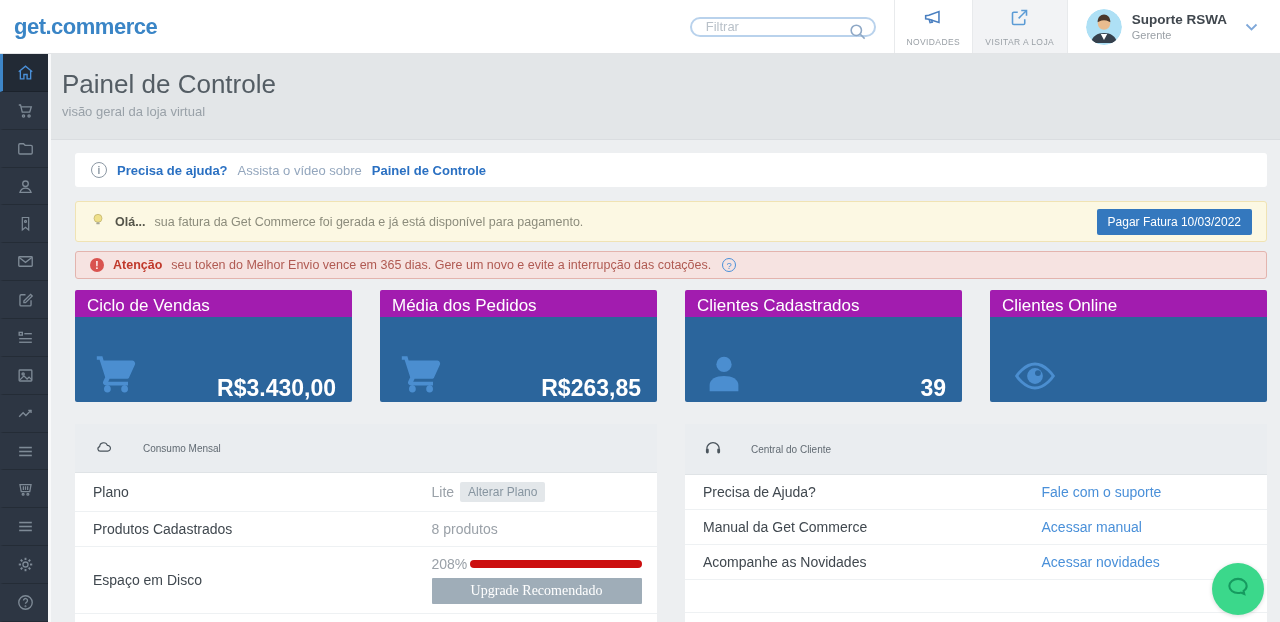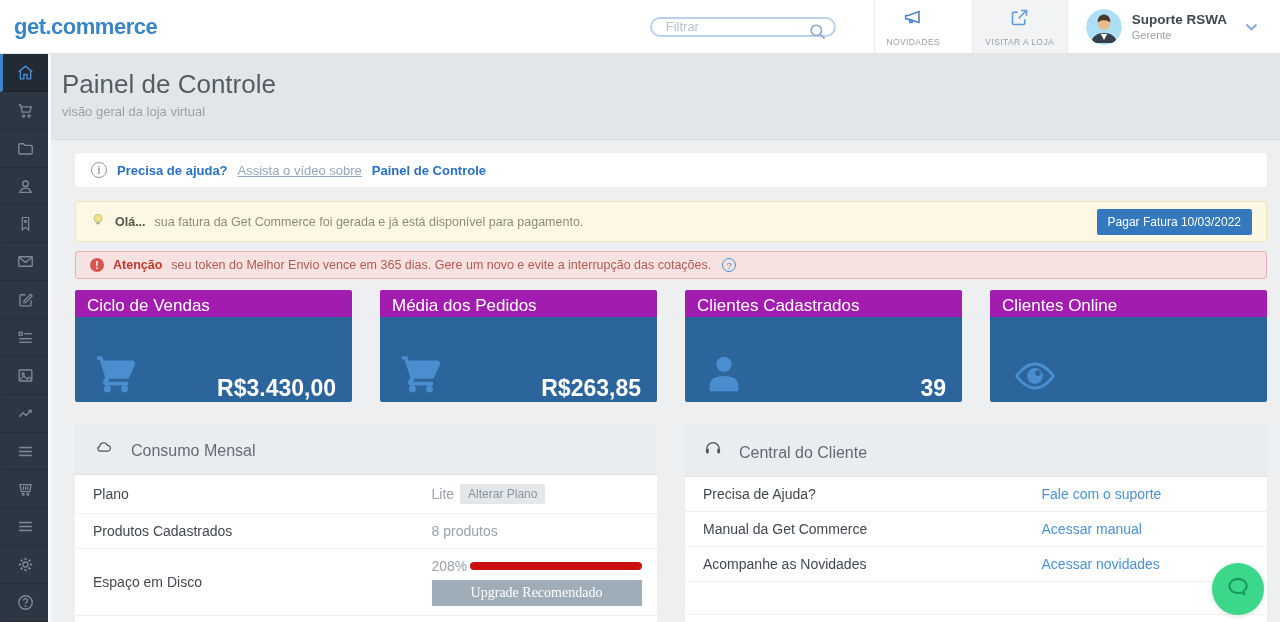--- a/index.html
+++ b/index.html
@@ -14,21 +14,21 @@
     font-size:22px; font-weight:bold; color:#3a85c6; letter-spacing:-0.5px; width:300px; }
   .topbar-spacer { flex:1; }
   .search-wrap { display:flex; align-items:center; padding-right:18px; }
   .search-box { position:relative; width:186px; height:20px; }
   .search-box input { width:100%; height:100%; border:2px solid #b9d2ec;
     border-radius:16px; padding:0 32px 0 14px; font-size:13px; color:#5a636b;
     outline:none; font-family:"Liberation Sans", sans-serif; }
   .search-box input::placeholder { color:#b9c1c9; }
   .search-box .mag { position:absolute; right:9px; top:5px; }
   .top-action { width:78px; display:flex; flex-direction:column; align-items:center;
-    justify-content:center; gap:5px; border-left:1px solid #e8eaec; cursor:pointer;margin-left:20px; }
+    justify-content:center; gap:5px; border-left:1px solid #e8eaec; cursor:pointer; }
   .top-action.shaded { background:#f2f3f5; border-right:1px solid #e8eaec; width:96px;text-align:right; }
   .top-action .lbl { font-size:8.5px; color:#9aa0a6; letter-spacing:.4px; }
   .user-block { display:flex; align-items:center; gap:10px; padding:0 22px 0 18px; cursor:pointer; }
   .avatar { width:36px; height:36px; border-radius:50%; overflow:hidden; flex:0 0 36px; }
   .user-meta .name { font-size:13.5px; font-weight:bold; color:#40474e; }
   .user-meta .role { font-size:11px; color:#9aa0a6; margin-top:2px; }
   .chev { margin-left:8px; }
 
   
   .sidebar { position:fixed; top:54px; left:0; bottom:0; width:48px;
@@ -44,21 +44,21 @@
     border-left:3px solid #f8f9fa; }
   .title-band { background:#e3e6e8; border-bottom:1px solid #dadde0;
     padding:15px 14px 14px 11px; height:86px; }
   .page-title { font-size:26px; color:#545d64; font-weight:400; }
   .page-sub { font-size:13px; color:#99a1a8; margin-top:4px; }
   .content { padding:13px 13px 0 24px; }
 
   .help-card { background:#ffffff; border-radius:3px; padding:8px 16px;
     display:flex; align-items:center; gap:10px; font-size:13px; height:34px; }
   .help-card .b { color:#2a70c2; font-weight:bold; }
-  .help-card .t { color:#93a6bd;text-decoration:underline; }
+  .help-card .t { color:#93a6bd; }
   .icircle { width:16px; height:16px; border:1px solid #8c98a4; border-radius:50%;
     color:#8c98a4; font-size:10px; display:flex; align-items:center;
     justify-content:center; font-weight:bold; flex:0 0 16px; }
 
   .banner { border-radius:3px; display:flex; align-items:center; gap:9px;
     font-size:12.5px; padding:0 14px; }
   .banner-yellow { margin-top:14px; height:41px; background:#fcf8e3; border:1px solid #f0e3b4; }
   .banner-yellow .lead { font-weight:bold; color:#55554a; }
   .banner-yellow .txt { color:#8c8c7c; }
   .pay-btn { margin-left:auto; background:#3478be; color:#ffffff; font-size:12px;
@@ -80,21 +80,21 @@
   .stat-head { background:#a21caf; color:#ffffff; font-size:17px; padding:6px 12px; height:27px; }
   .stat-body { background:#2b659c; height:85px; display:flex; align-items:flex-end;
     padding:0 16px; }
   .stat-icon { color:#4b8ed0; }
   .stat-value { margin-left:auto; color:#ffffff; font-size:23px; font-weight:bold; }
 
   
   .panels-row { display:flex; gap:28px; margin-top:22px; }
   .panel { flex:1; background:#ffffff; border-radius:2px; }
   .panel-head { background:#eaedf0; border-bottom:1px solid #dfe3e6; padding:14px 18px;
-    display:flex; align-items:flex-end; gap:16px; font-size:16px; color:#626b73; }
+    display:flex; align-items:center; gap:28px; font-size:10px; color:#626b73; }
   .panel-head svg { color:#4a545c; }
   .prow { display:flex; align-items:center; padding:9px 18px; border-bottom:1px solid #eef1f3;
     min-height:33px; }
   .prow .plabel { flex:0 0 62%; font-size:14px; color:#40484f; }
   .prow .pval { font-size:14px; color:#9aa1a8; }
   .prow .plink { font-size:14px; color:#4a90d9; cursor:pointer; text-decoration:none; }
   .badge { display:inline-block; background:#e3e7ea; color:#8795a0; font-size:12px;
     padding:3px 8px; border-radius:2px; margin-left:6px; cursor:pointer; }
   .disk-val { display:flex; flex-direction:column; gap:6px; width:210px; }
   .disk-line { display:flex; align-items:center; gap:3px; }

